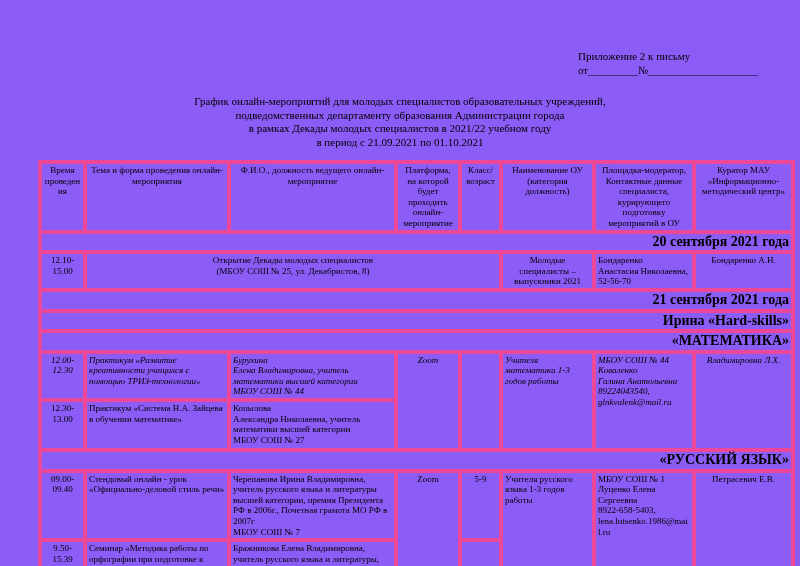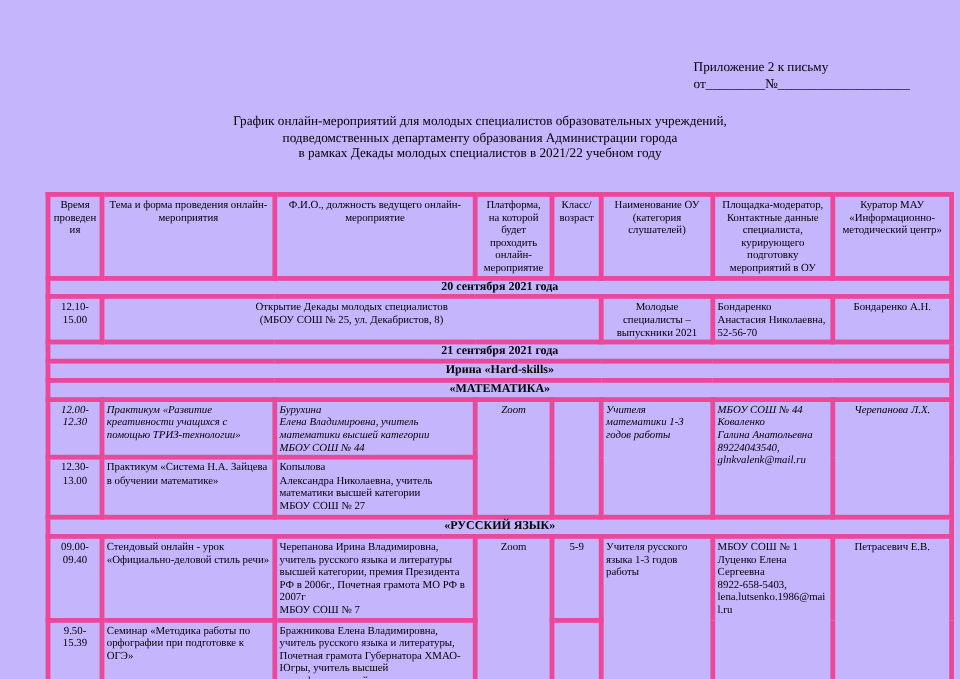--- a/index.html
+++ b/index.html
@@ -1,20 +1,20 @@
 <!DOCTYPE html>
 <html><head>
 <meta charset="utf-8">
 <style>
   * { box-sizing: border-box; margin: 0; padding: 0; }
   html, body { background: #eee; }
   .page {
     position: relative;
     width: 800px; height: 566px;
-    background: #c4b5fd;
+    background: #8b5cf6;
     font-family: "Liberation Serif", serif;
     color: #000;
     overflow: hidden;
     margin: 0 auto;
   }
   .appendix {
     position: absolute; left: 578px; top: 49px;
     font-size: 11px; line-height: 14px; text-align: left;
     width: 210px;
   }
@@ -33,22 +33,22 @@
     padding: 1px 2px;
     font-size: 9px;
     line-height: 1.18;
     font-weight: normal;
     white-space: pre-line;
     overflow-wrap: break-word;
     text-align: left;
   }
   .schedule th { text-align: center; height: 62px; }
   .schedule tr.section td {
-    text-align: center; font-weight: bold;
-    white-space: normal; font-size: 10px;
+    text-align: right; font-weight: bold;
+    white-space: normal; font-size: 14px;
     height: 13px; padding: 0 2px;
     vertical-align: middle;
   }
   .schedule td.c { text-align: center; }
   tr.r-opening td { height: 28px; }
   tr.r-math1 td { height: 44px; font-style: italic; }
   tr.r-math2 td { height: 50px; }
   tr.r-rus1 td { height: 58px; }
   tr.r-rus2 td { height: 66px; }
 </style>
@@ -59,20 +59,21 @@
 
   <div class="appendix">
     <div>Приложение 2 к письму</div>
     <div>от_________№____________________</div>
   </div>
 
   <div class="doc-title">
     <div>График онлайн-мероприятий для молодых специалистов образовательных учреждений,</div>
     <div>подведомственных департаменту образования Администрации города</div>
     <div>в рамках Декады молодых специалистов в 2021/22 учебном году</div>
+    <div>в период с 21.09.2021 по 01.10.2021</div>
   </div>
 
   <table class="schedule">
     <colgroup>
       <col style="width:45px">
         <col style="width:144px">
         <col style="width:167px">
         <col style="width:64px">
       <col style="width:41px">
         <col style="width:93px">
@@ -80,21 +81,21 @@
         <col style="width:99px">
     </colgroup>
     <tbody>
       <tr>
         <th>Время проведения</th>
         <th>Тема и форма проведения онлайн-мероприятия</th>
         <th>Ф.И.О., должность ведущего онлайн-мероприятие</th>
         <th>Платформа, на которой будет проходить онлайн-мероприятие</th>
         <th>Класс/
 возраст</th>
-        <th>Наименование ОУ (категория слушателей)</th>
+        <th>Наименование ОУ (категория должность)</th>
         <th>Площадка-модератор, Контактные данные специалиста, курирующего подготовку мероприятий в ОУ</th>
         <th>Куратор МАУ «Информационно-методический центр»</th>
       </tr>
 
       <tr class="section">
         <td colspan="8">20 сентября 2021 года</td>
       </tr>
 
       <tr class="r-opening">
         <td class="c">12.10-15.00</td>
@@ -124,21 +125,21 @@
 Елена Владимировна, учитель математики высшей категории
 МБОУ СОШ № 44</td>
         <td class="c" rowspan="2">Zoom</td>
         <td class="c" rowspan="2"></td>
         <td rowspan="2">Учителя математики 1-3 годов работы</td>
         <td rowspan="2">МБОУ СОШ № 44
 Коваленко
 Галина Анатольевна
 89224043540,
 glnkvalenk@mail.ru</td>
-        <td class="c" rowspan="2">Черепанова Л.Х.</td>
+        <td class="c" rowspan="2">Владимировна Л.Х.</td>
       </tr>
       <tr class="r-math2">
         <td class="c">12.30-13.00</td>
         <td>Практикум «Система Н.А. Зайцева в обучении математике»</td>
         <td>Копылова
 Александра Николаевна, учитель математики высшей категории
 МБОУ СОШ № 27</td>
       </tr>
 
       <tr class="section">

